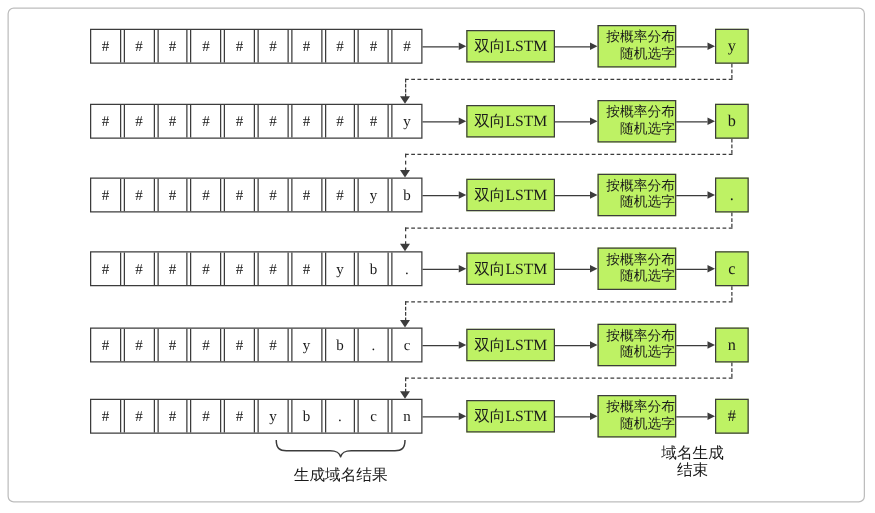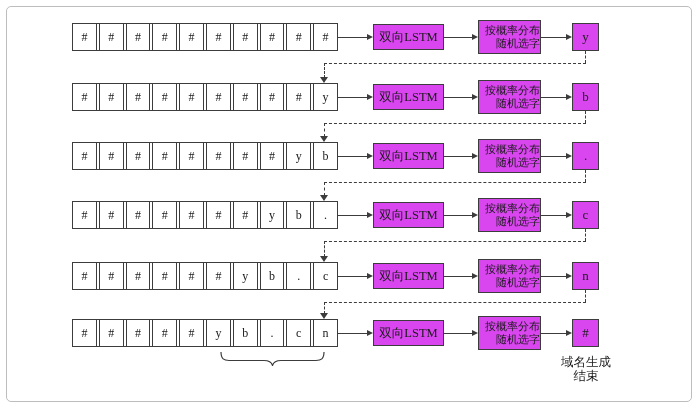--- a/index.html
+++ b/index.html
@@ -19,21 +19,21 @@
     display:flex;gap:2px;background:#fff;
   }
   .cell{
     flex:1;border-left:1px solid var(--line,#3c3c3c);border-right:1px solid var(--line,#3c3c3c);
     display:flex;align-items:center;justify-content:center;font-size:12px;
   }
   .cell:first-child{border-left:none;}
   .cell:last-child{border-right:none;}
   .box{
     position:absolute;border:1px solid var(--line,#3c3c3c);box-sizing:border-box;
-    display:flex;align-items:center;justify-content:center;background:#d946ef;font-family:Liberation Serif, serif;
+    display:flex;align-items:center;justify-content:center;background:#bef264;font-family:Liberation Serif, serif;
   }
   .lstm{left:373px;top:1px;width:71px;height:26px;font-size:12.5px;}
   .prob{left:478px;top:-3px;width:63px;height:34px;font-size:11px;line-height:13px;flex-direction:column;text-align:center;align-items:flex-end;}
   .out{left:572px;top:0;width:27px;height:28px;font-size:13px;}
   .harrow{position:absolute;top:14px;height:0;border-top:1px solid var(--line,#3c3c3c);}
   .harrow::after{
     content:"";position:absolute;right:-6px;top:-4px;width:0;height:0;
     border-left:6px solid var(--line,#3c3c3c);
     border-top:3.5px solid transparent;border-bottom:3.5px solid transparent;
   }
@@ -43,21 +43,21 @@
   .dashv{position:absolute;width:0;border-left:1px dashed var(--line,#3c3c3c);}
   .dashh{position:absolute;height:0;border-top:1px dashed var(--line,#3c3c3c);}
   .dhead{
     position:absolute;width:0;height:0;
     border-left:4px solid transparent;border-right:4px solid transparent;
     border-top:6px solid var(--line,#3c3c3c);
   }
   .brace{position:absolute;left:220px;top:351px;}
   .brace path{stroke:var(--line,#3c3c3c);fill:none;stroke-width:1.2;}
   .brace-label{position:absolute;left:205px;top:372px;width:135px;text-align:center;font-size:12.5px;}
-  .end-label{position:absolute;left:546px;top:355px;width:80px;text-align:center;font-size:12.5px;line-height:14px;}
+  .end-label{position:absolute;left:514px;top:355px;width:80px;text-align:center;font-size:12.5px;line-height:14px;}
 </style>
 </head>
 <body>
 
 <div id="canvas">
   <div class="frame"></div>
   <div id="rows-layer">
       <div class="row" style="top: 23px;">
     <div class="strip">
       <div class="cell">#</div>
@@ -194,20 +194,21 @@
       <div>随机选字</div>
     </div>
     <div class="harrow a3"></div>
     <div class="box out">#</div>
   </div>
     </div>
 
   <svg class="brace" width="105" height="15" viewBox="0 0 105 15">
     <path d="M1 1 C1 8 4 9.5 9 9.5 L44 9.5 C49.5 9.5 51.5 11 52.5 14.5 C53.5 11 55.5 9.5 61 9.5 L96 9.5 C101 9.5 104 8 104 1"></path>
   </svg>
+  <div class="brace-label">生成域名结果</div>
 
   <div class="end-label">
     <div>域名生成</div>
     <div>结束</div>
   </div>
 <div class="dashv" style="left: 585px; top: 51px; height: 12px;"></div>
     <div class="dashh" style="left: 324px; top: 63px; width: 262px;"></div>
     <div class="dashv" style="left: 324px; top: 63px; height: 15px;"></div>
     <div class="dhead" style="left: 320px; top: 77px;"></div>
     <div class="dashv" style="left: 585px; top: 111px; height: 12px;"></div>

